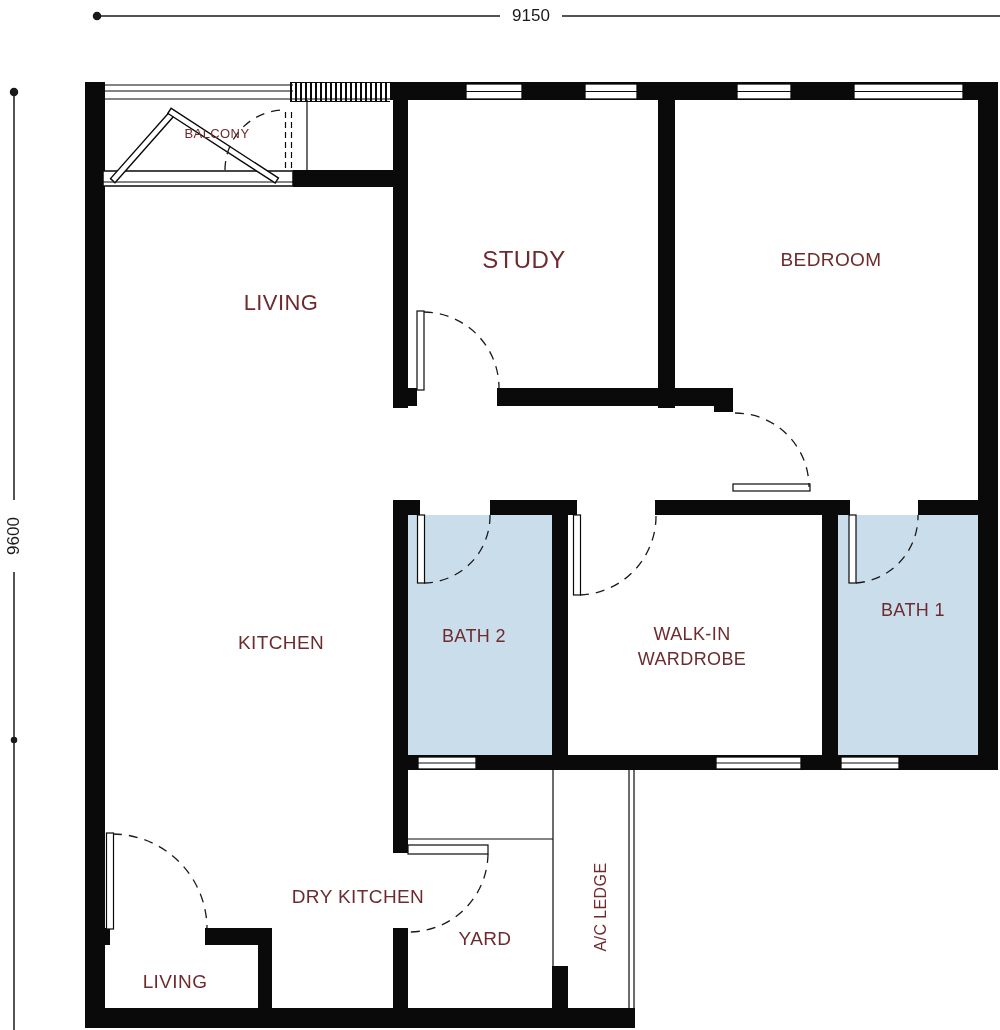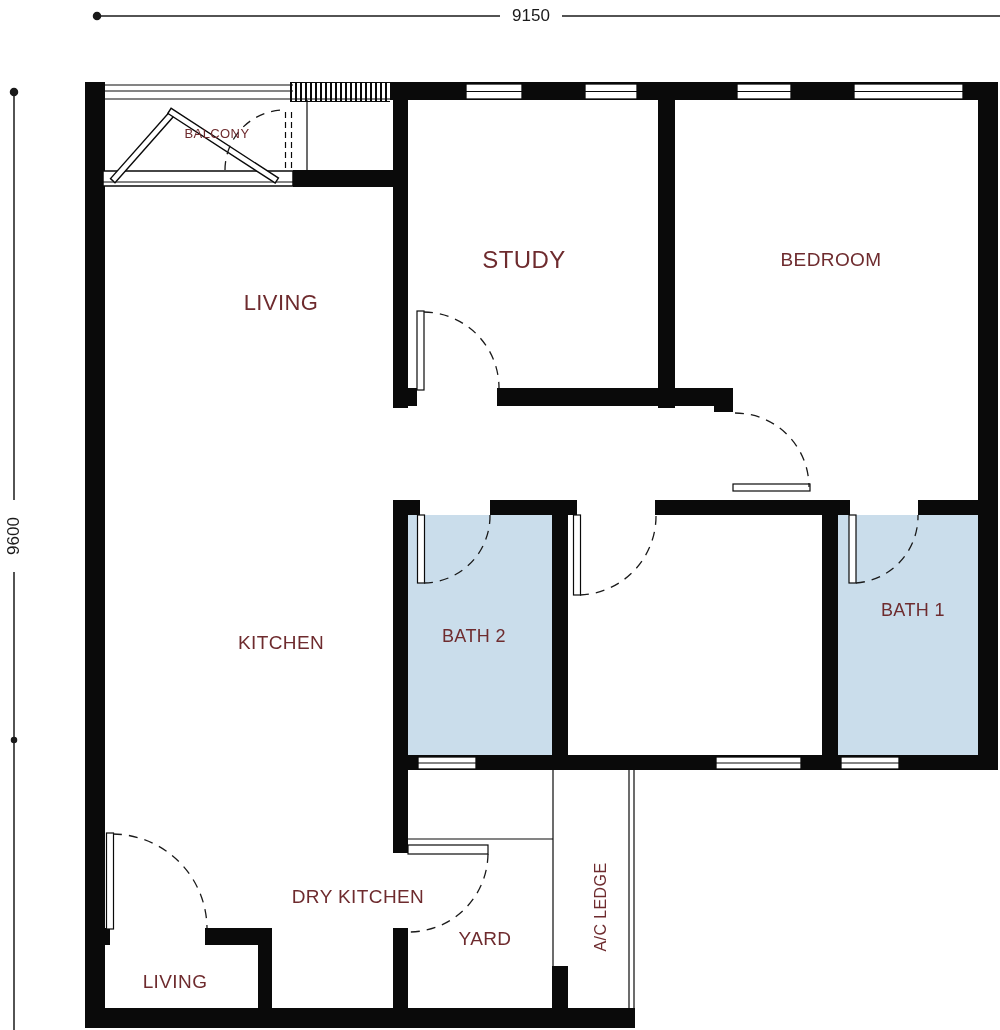--- a/index.html
+++ b/index.html
@@ -178,20 +178,24 @@
       </g>
     </g>
   </svg>
 
   <div class="room-label" style="left:217px;top:133px;font-size:13px">BALCONY</div>
   <div class="room-label" style="left:281px;top:303px;font-size:22px">LIVING</div>
   <div class="room-label" style="left:524px;top:260px;font-size:24px">STUDY</div>
   <div class="room-label" style="left:831px;top:260px;font-size:19px">BEDROOM</div>
   <div class="room-label" style="left:281px;top:643px;font-size:19px">KITCHEN</div>
   <div class="room-label" style="left:474px;top:636px">BATH 2</div>
+  <div class="room-label two-line" style="left:692px;top:647px">
+    <div>WALK-IN</div>
+    <div>WARDROBE</div>
+  </div>
   <div class="room-label" style="left:913px;top:610px">BATH 1</div>
   <div class="room-label" style="left:358px;top:897px;font-size:19px">DRY KITCHEN</div>
   <div class="room-label" style="left:485px;top:939px;font-size:19px">YARD</div>
   <div class="room-label rot" style="left:601px;top:907px;font-size:16px">A/C LEDGE</div>
   <div class="room-label" style="left:175px;top:982px;font-size:19px">LIVING</div>
 
   <div class="dim-label" style="left:531px;top:16px">9150</div>
   <div class="dim-label rot" style="left:14px;top:536px">9600</div>
 
 </div>

